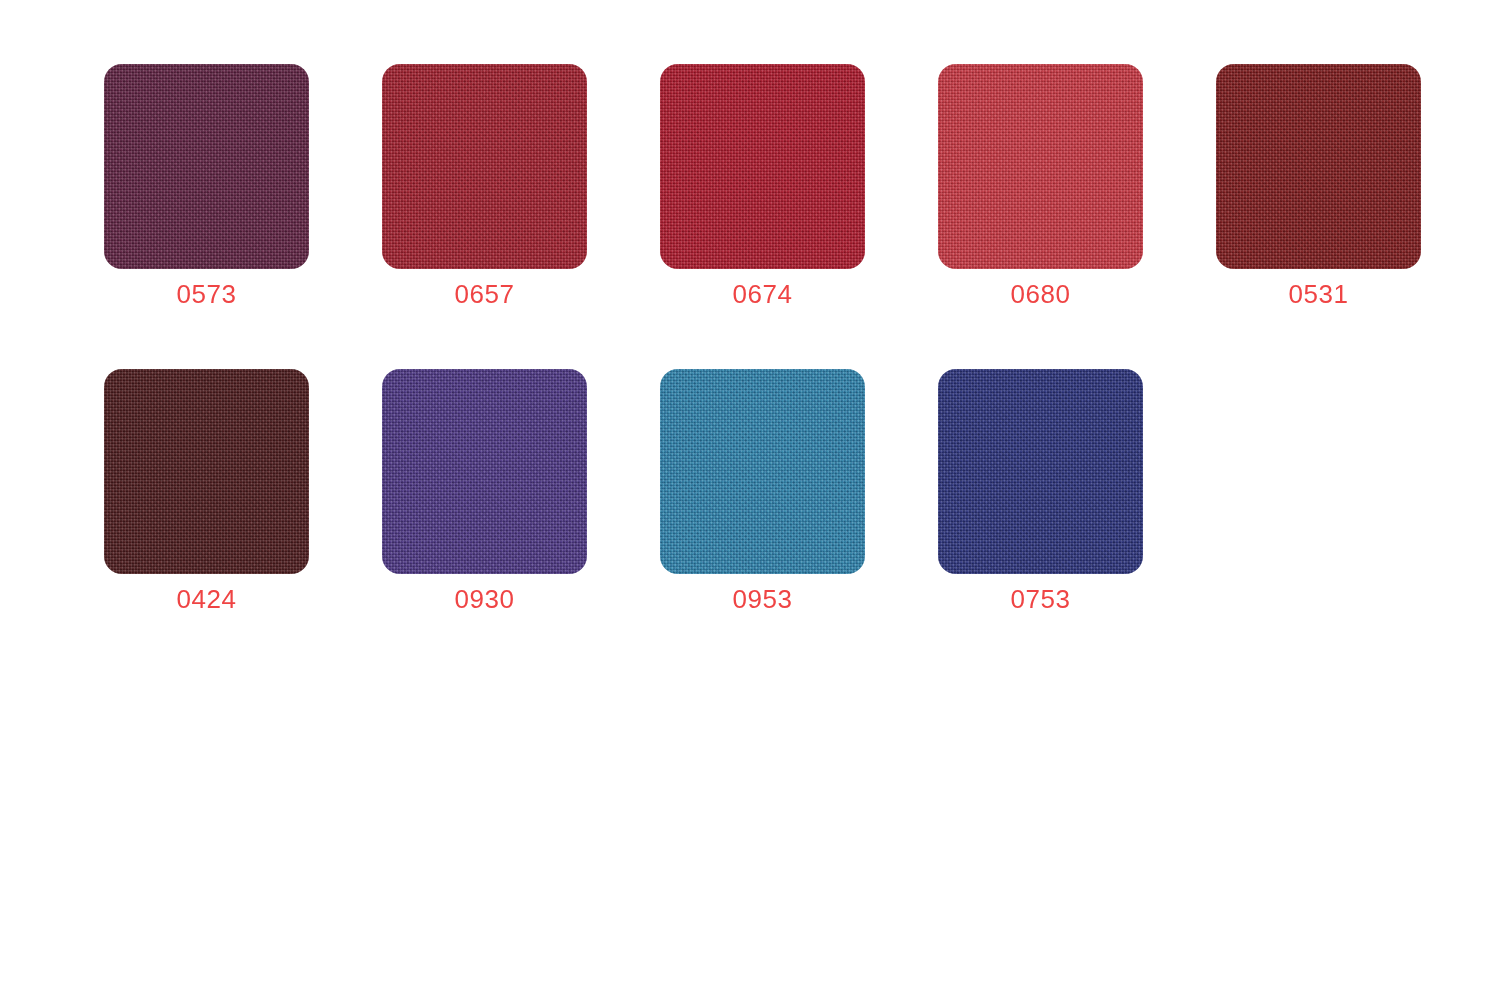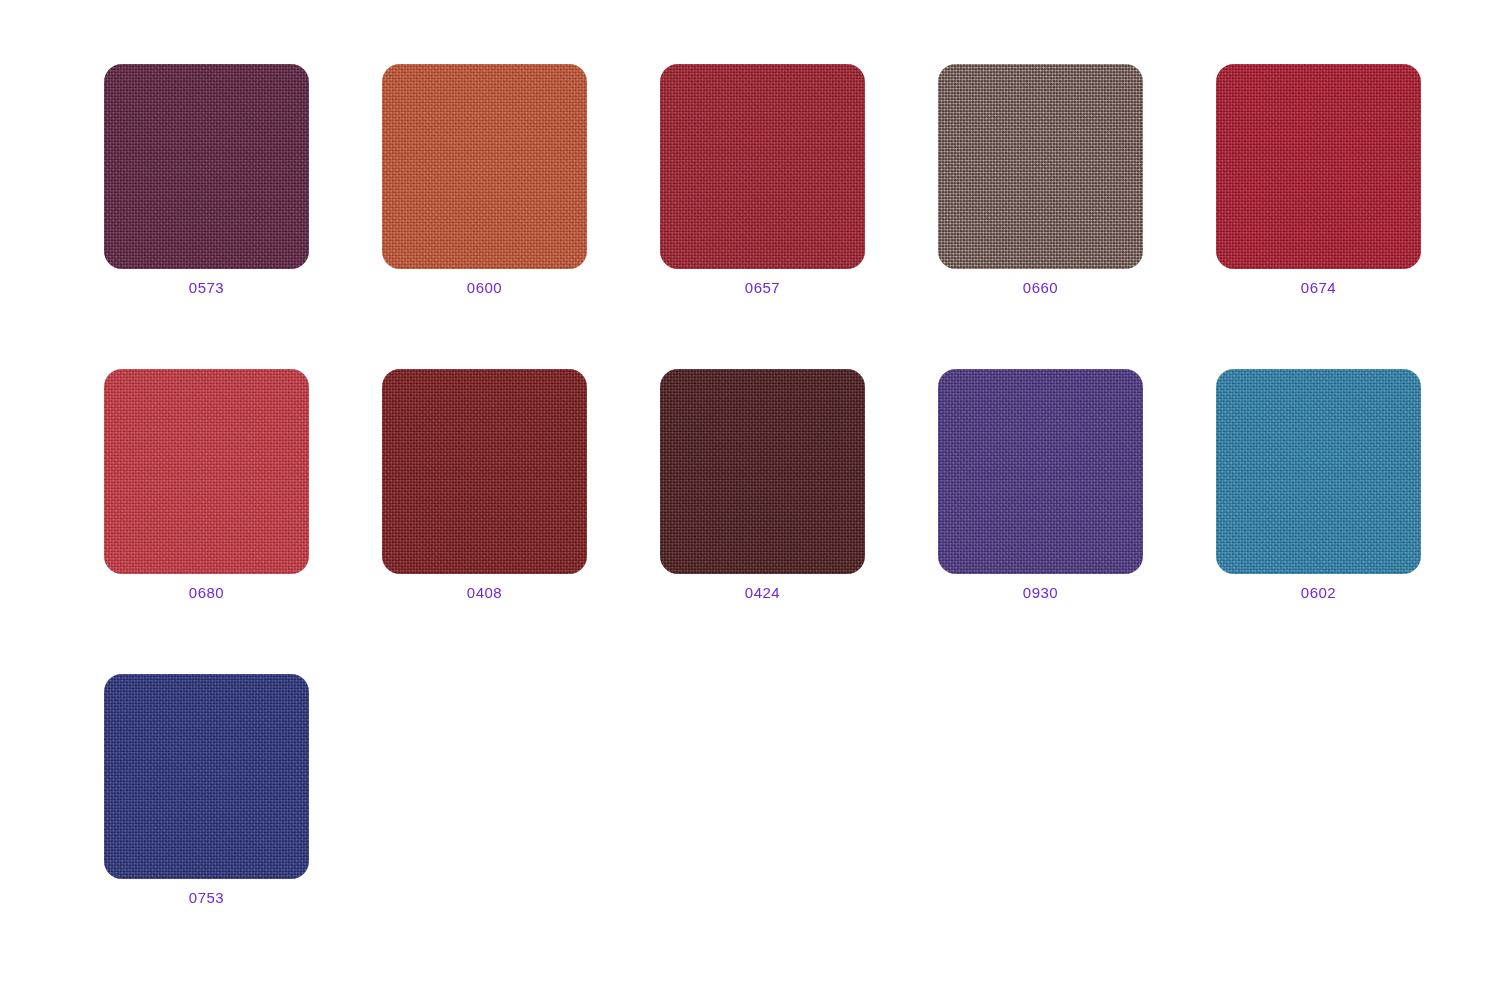--- a/index.html
+++ b/index.html
@@ -104,90 +104,78 @@
 
   .swatch-chip .fleck {
     position: absolute;
     inset: 0;
     pointer-events: none;
   }
 
   .swatch-label {
     margin-top: 10px;
     text-align: center;
-    font-size: 15px;
-    color: #6d28d9;
+    font-size: 26px;
+    color: #ef4444;
     letter-spacing: 0.5px;
     line-height: 1.2;
     font-family: "Liberation Sans", sans-serif;
   }
 </style>
 </head>
 <body>
 
 <div id="swatch-grid" style="background: rgb(255, 255, 255); grid-template-columns: repeat(5, 205px); grid-template-rows: repeat(3, 205px);">
     <div class="swatch-cell">
       <div class="swatch-chip" style="background-color: rgb(92, 33, 64);">
         <div class="fleck"></div>
       </div>
       <div class="swatch-label">0573</div>
     </div>
     <div class="swatch-cell">
-      <div class="swatch-chip" style="background-color: rgb(192, 82, 50);">
-        <div class="fleck"></div>
-      </div>
-      <div class="swatch-label">0600</div>
-    </div>
-    <div class="swatch-cell">
       <div class="swatch-chip" style="background-color: rgb(156, 30, 44);">
         <div class="fleck"></div>
       </div>
       <div class="swatch-label">0657</div>
-    </div>
-    <div class="swatch-cell">
-      <div class="swatch-chip mottled" style="background-color: rgb(138, 107, 99);">
-        <div class="fleck"></div>
-      </div>
-      <div class="swatch-label">0660</div>
     </div>
     <div class="swatch-cell">
       <div class="swatch-chip" style="background-color: rgb(168, 24, 43);">
         <div class="fleck"></div>
       </div>
       <div class="swatch-label">0674</div>
     </div>
     <div class="swatch-cell">
       <div class="swatch-chip" style="background-color: rgb(195, 54, 65);">
         <div class="fleck"></div>
       </div>
       <div class="swatch-label">0680</div>
     </div>
     <div class="swatch-cell">
       <div class="swatch-chip" style="background-color: rgb(122, 26, 28);">
         <div class="fleck"></div>
       </div>
-      <div class="swatch-label">0408</div>
+      <div class="swatch-label">0531</div>
     </div>
     <div class="swatch-cell">
       <div class="swatch-chip" style="background-color: rgb(74, 26, 28);">
         <div class="fleck"></div>
       </div>
       <div class="swatch-label">0424</div>
     </div>
     <div class="swatch-cell">
       <div class="swatch-chip" style="background-color: rgb(74, 53, 128);">
         <div class="fleck"></div>
       </div>
       <div class="swatch-label">0930</div>
     </div>
     <div class="swatch-cell">
       <div class="swatch-chip" style="background-color: rgb(45, 127, 168);">
         <div class="fleck"></div>
       </div>
-      <div class="swatch-label">0602</div>
+      <div class="swatch-label">0953</div>
     </div>
     <div class="swatch-cell">
       <div class="swatch-chip" style="background-color: rgb(42, 49, 120);">
         <div class="fleck"></div>
       </div>
       <div class="swatch-label">0753</div>
     </div>
   </div>
 
 </body></html>

